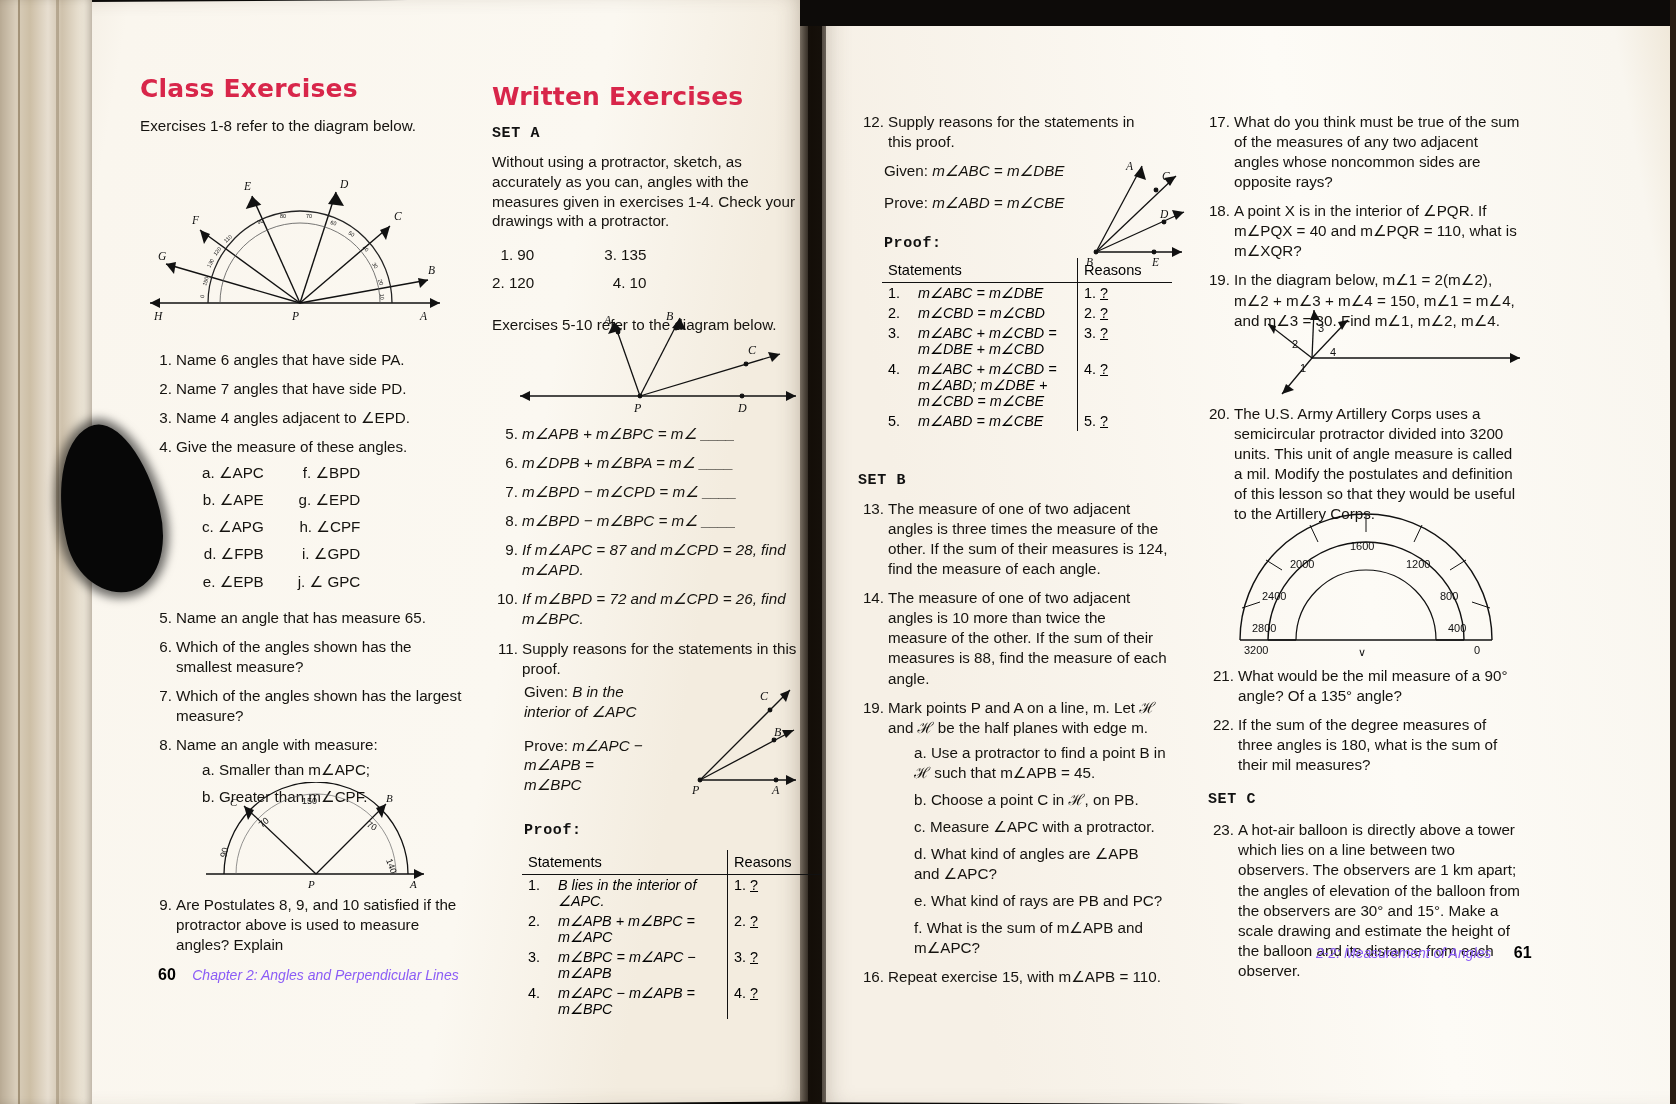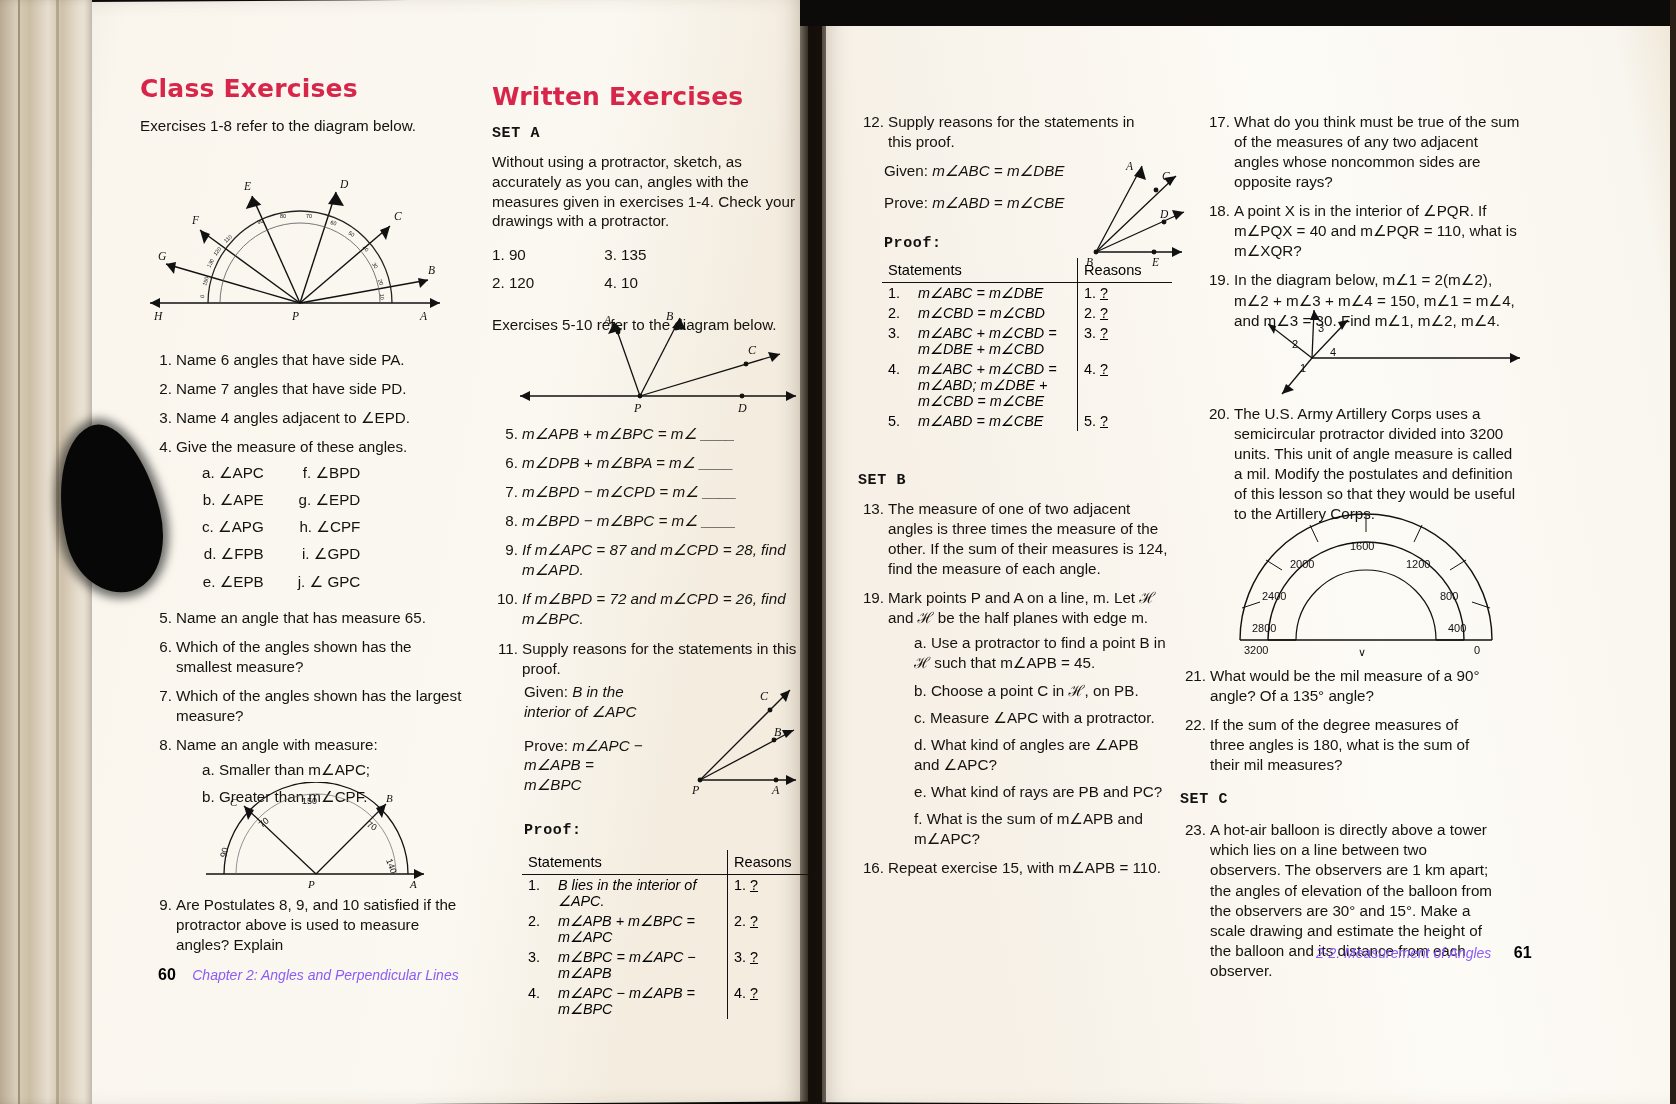--- a/index.html
+++ b/index.html
@@ -81,21 +81,21 @@
   .foot{font-size:14px;font-style:italic;color:#8b5cf6;}
   .pno{font-weight:bold;font-style:normal;font-size:16px;}
   table.stmt{border-collapse:collapse;font-size:14.4px;width:100%;}
   table.stmt th{
     text-align:left;font-weight:normal;padding:4px 6px;border-bottom:1.6px solid #111;font-size:14.6px;
   }
   table.stmt td{padding:2px 6px;vertical-align:top;}
   table.stmt .rc{border-left:1.6px solid #111;width:82px;}
   .q{ text-decoration:underline; }
   svg{display:block;}
-  .nums2{display:flex;gap:70px;}
+  .nums2{display:flex;gap:70px;text-align:right;}
   .nums2 div div{margin-bottom:8px;}
 </style>
 </head>
 <body>
 
 <div id="spread">
 
   <div class="page" id="page-left"></div>
   <div class="page" id="page-right"></div>
   <div id="binding"></div>
@@ -436,20 +436,21 @@
         <td class="rc"><span>5.</span> <span class="q">?</span></td>
       </tr>
     </tbody>
       </table>
   </div>
 
   <div class="col" style="left:858px;top:472px;width:310px;">
     <div class="setlbl">SET B</div>
     <ol class="ex" style="margin-top:10px;">
       <li><span class="num">13.</span><span>The measure of one of two adjacent angles is three times the measure of the other. If the sum of their measures is 124, find the measure of each angle.</span></li>
+      <li><span class="num">14.</span><span>The measure of one of two adjacent angles is 10 more than twice the measure of the other. If the sum of their measures is 88, find the measure of each angle.</span></li>
       <li><span class="num">19.</span><span>Mark points P and A on a line, m. Let ℋ and ℋ be the half planes with edge m.</span>
         <div class="sub">
           <div>a.  Use a protractor to find a point B in ℋ such that m∠APB = 45.</div>
           <div>b.  Choose a point C in ℋ, on PB.</div>
           <div>c.  Measure ∠APC with a protractor.</div>
           <div>d.  What kind of angles are ∠APB and ∠APC?</div>
           <div>e.  What kind of rays are PB and PC?</div>
           <div>f.  What is the sum of m∠APB and m∠APC?</div>
         </div>
       </li>
@@ -521,21 +522,21 @@
         <text x="214" y="88">800</text>
         <text x="26" y="120">2800</text>
         <text x="222" y="120">400</text>
         <text x="18" y="142">3200</text>
         <text x="248" y="142">0</text>
         <text x="132" y="144">∨</text>
       </g>
     </svg>
   </div>
 
-  <div class="col" style="left:1180px;top:666px;width:316px;">
+  <div class="col" style="left:1208px;top:666px;width:316px;">
     <ol class="ex">
       <li><span class="num">21.</span><span>What would be the mil measure of a 90° angle? Of a 135° angle?</span></li>
       <li><span class="num">22.</span><span>If the sum of the degree measures of three angles is 180, what is the sum of their mil measures?</span></li>
     </ol>
     <div class="setlbl" style="margin-top:16px;">SET C</div>
     <ol class="ex" style="margin-top:12px;">
       <li><span class="num">23.</span><span>A hot-air balloon is directly above a tower which lies on a line between two observers. The observers are 1 km apart; the angles of elevation of the balloon from the observers are 30° and 15°. Make a scale drawing and estimate the height of the balloon and its distance from each observer.</span></li>
     </ol>
   </div>
 

